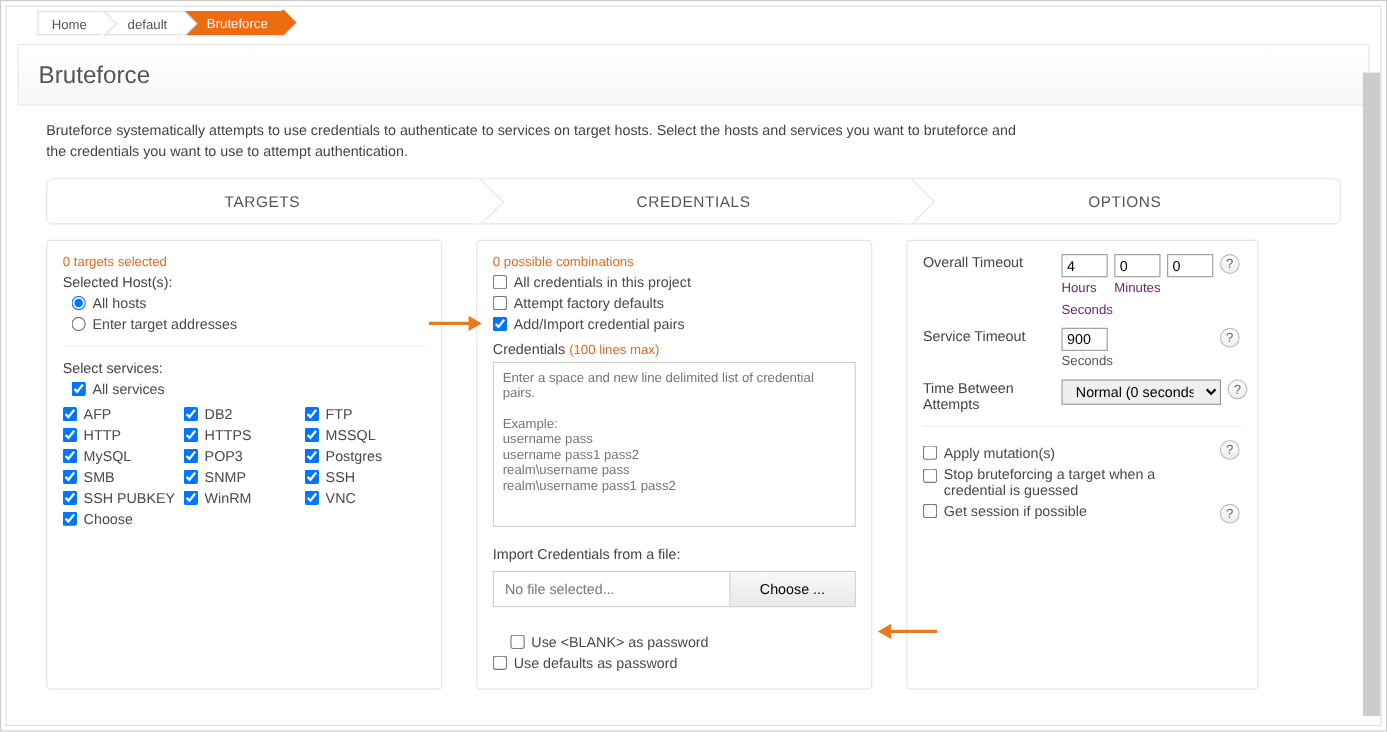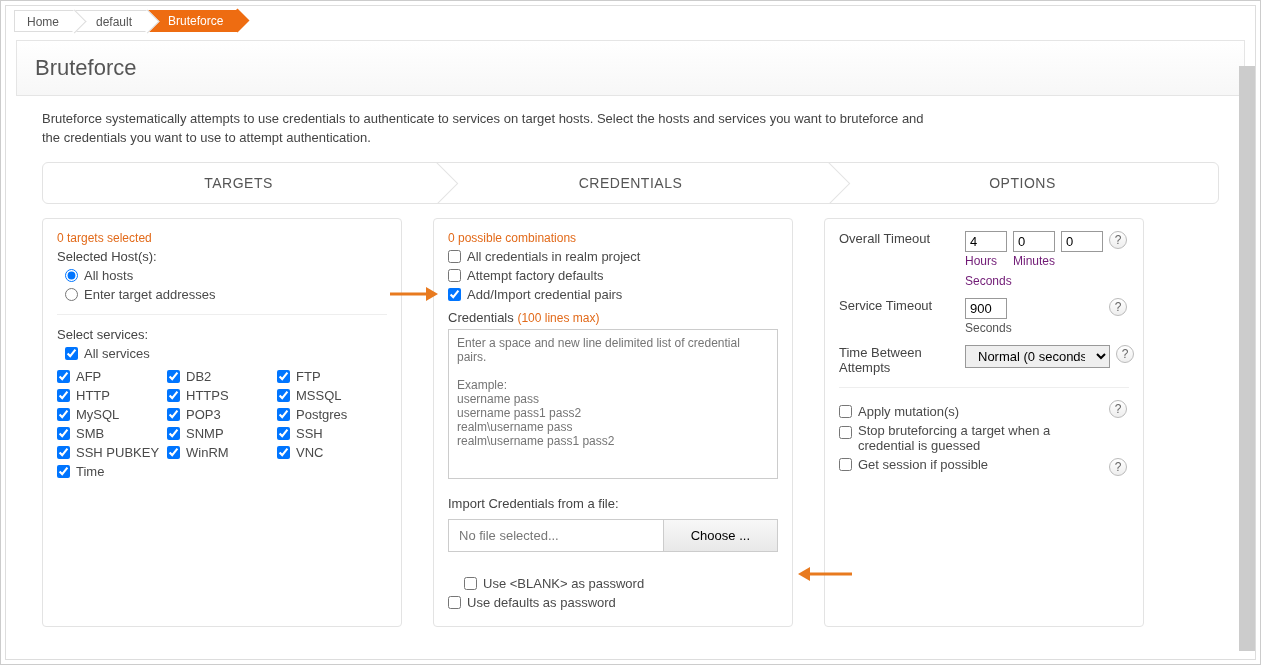--- a/index.html
+++ b/index.html
@@ -13,21 +13,21 @@
     padding: 4px;
     border: 1px solid #ccc;
   }
   .outer { border: 1px solid #ddd; height: 655px; overflow: hidden; position: relative; }
   .scroll-right { position: absolute; right: 0; top: 60px; bottom: 8px; width: 16px; background: #ccc; }
 
   
   .breadcrumb { display: flex; align-items: center; height: 22px; margin: 4px 0 0 8px; }
   .bc-item { position: relative; height: 22px; line-height: 22px; padding: 0 16px 0 20px; font-size: 12px; }
   .bc-plain { border: 1px solid #ddd; border-right: none; background: #fff; color: #555; }
-  .bc-plain:first-child { padding-left: 12px; }
+  .bc-plain:first-child { padding-left: 12px; margin-left: 20px; }
   .bc-arrow-plain::after {
     content: ""; position: absolute; right: -8px; top: 2px;
     width: 16px; height: 16px; transform: rotate(45deg);
     border-top: 1px solid #ddd; border-right: 1px solid #ddd; background: #fff;
     z-index: 1;
   }
   .bc-active { background: #ee6c11; color: #fff; padding-right: 14px; }
   .bc-active::after {
     content: ""; position: absolute; right: -9px; top: 2px;
     width: 17px; height: 17px; transform: rotate(45deg);
@@ -159,21 +159,21 @@
             <label class="cb-row">
                 <input type="checkbox" checked="" style="">
                 <span>SMB</span>
               </label>
             <label class="cb-row">
                 <input type="checkbox" checked="" style="">
                 <span>SSH PUBKEY</span>
               </label>
             <label class="cb-row">
                 <input type="checkbox" checked="" style="">
-                <span>Time</span>
+                <span>Choose</span>
               </label>
           </div>
           <div>
             <label class="cb-row">
                 <input type="checkbox" checked="" style="">
                 <span>DB2</span>
               </label>
             <label class="cb-row">
                 <input type="checkbox" checked="" style="">
                 <span>HTTPS</span>
@@ -222,21 +222,21 @@
           <polygon points="38,4 50,11 38,18" fill="#e87a1f"></polygon>
         </svg>
         <svg class="big-arrow a2" width="60" height="22">
           <line x1="58" y1="11" x2="14" y2="11" stroke="#e87a1f" stroke-width="3"></line>
           <polygon points="16,4 4,11 16,18" fill="#e87a1f"></polygon>
         </svg>
 
         <div class="orange">0 possible combinations</div>
         <label class="cb-row" style="margin-left:0">
           <input type="checkbox" style="">
-          <span>All credentials in realm project</span>
+          <span>All credentials in this project</span>
         </label>
         <label class="cb-row" style="margin-left:0">
           <input type="checkbox" style="">
           <span>Attempt factory defaults</span>
         </label>
         <label class="cb-row" style="margin-left:0">
           <input type="checkbox" checked="" style="">
           <span>Add/Import credential pairs</span>
         </label>
 

